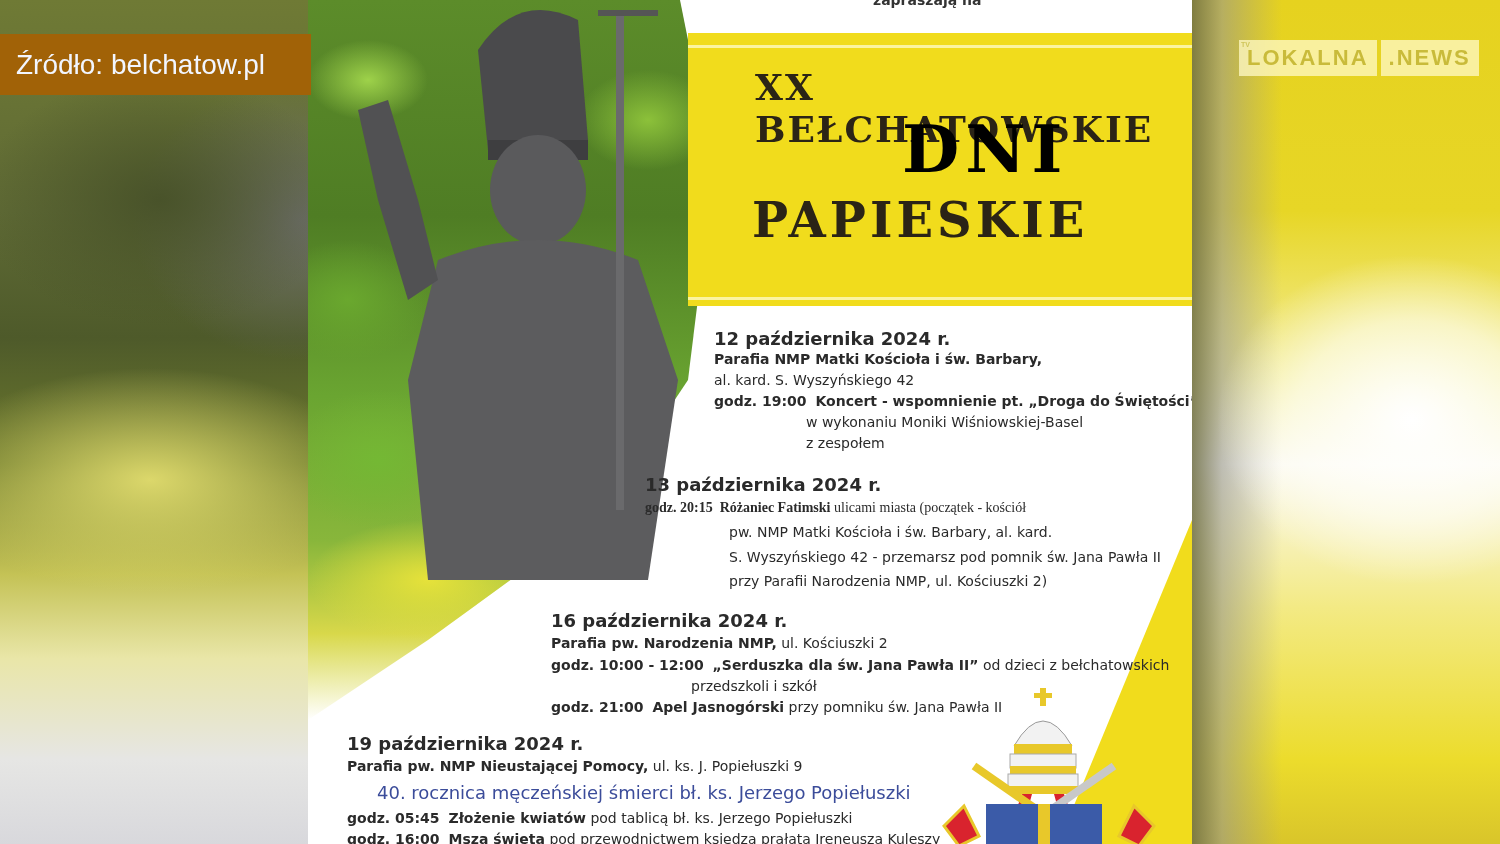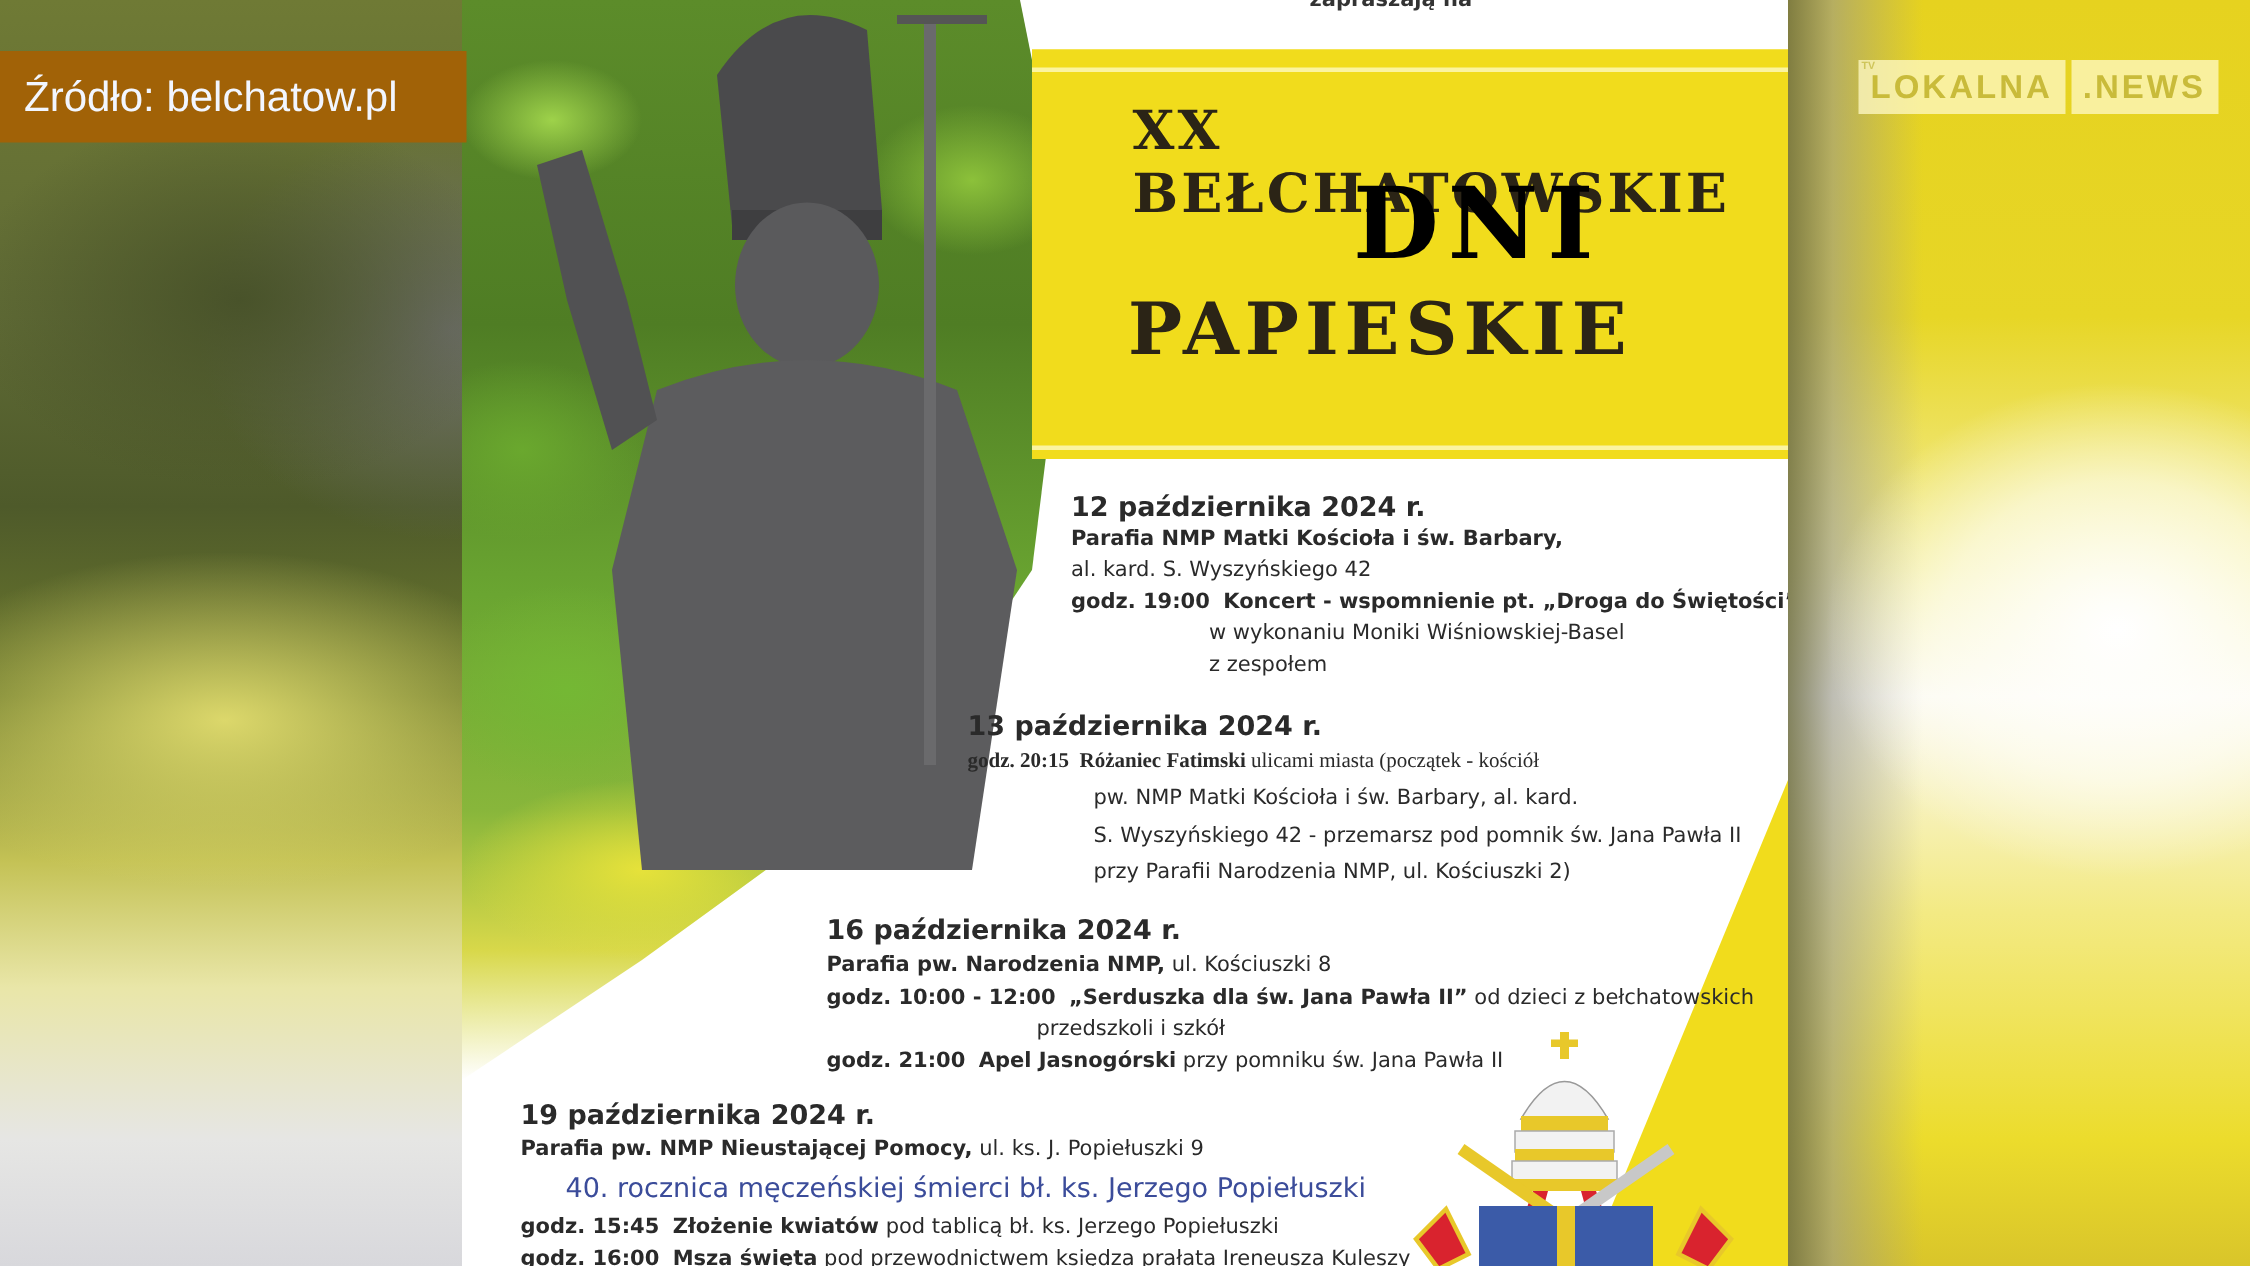--- a/index.html
+++ b/index.html
@@ -122,31 +122,31 @@
   <div class="ev" style="left:337px; top:474px;">
     <div class="date">13 października 2024 r.</div>
     <div class="line" style="line-height:25px;font-family:Liberation Serif, serif;"><b>godz. 20:15</b>&nbsp; <b>Różaniec Fatimski</b> <span>ulicami miasta (początek - kościół</span></div>
     <div class="line indent" style="line-height:25px; padding-left:84px;">pw. NMP Matki Kościoła i św. Barbary, al. kard.</div>
     <div class="line indent" style="line-height:24px; padding-left:84px;">S. Wyszyńskiego 42 - przemarsz pod pomnik św. Jana Pawła II</div>
     <div class="line indent" style="line-height:24px; padding-left:84px;">przy Parafii Narodzenia NMP,  ul. Kościuszki 2)</div>
   </div>
 
   <div class="ev" style="left:243px; top:610px;">
     <div class="date">16 października 2024 r.</div>
-    <div class="line" style="line-height:24px;"><b>Parafia pw. Narodzenia NMP,</b> <span>ul. Kościuszki 8</span></div>
+    <div class="line" style="line-height:24px;"><b>Parafia pw. Narodzenia NMP,</b> <span>ul. Kościuszki 2</span></div>
     <div class="line"><b>godz. 10:00 - 12:00</b>&nbsp; <b>„Serduszka dla św. Jana Pawła II”</b> <span>od dzieci z bełchatowskich</span></div>
     <div class="line" style="padding-left:140px;">przedszkoli i szkół</div>
     <div class="line"><b>godz. 21:00</b>&nbsp; <b>Apel Jasnogórski</b> <span>przy pomniku św. Jana Pawła II</span></div>
   </div>
 
   <div class="ev" style="left:39px; top:733px;">
     <div class="date">19 października 2024 r.</div>
     <div class="line" style="line-height:24px;"><b>Parafia pw. NMP Nieustającej Pomocy,</b> <span>ul. ks. J. Popiełuszki 9</span></div>
     <div class="highlight">40. rocznica męczeńskiej śmierci bł. ks. Jerzego Popiełuszki</div>
-    <div class="line"><b>godz. 15:45</b>&nbsp; <b>Złożenie kwiatów</b> <span>pod tablicą bł. ks. Jerzego Popiełuszki</span></div>
+    <div class="line"><b>godz. 05:45</b>&nbsp; <b>Złożenie kwiatów</b> <span>pod tablicą bł. ks. Jerzego Popiełuszki</span></div>
     <div class="line"><b>godz. 16:00</b>&nbsp; <b>Msza święta</b> <span>pod przewodnictwem księdza prałata Ireneusza Kuleszy</span></div>
   </div>
 
   <svg class="crest" viewBox="0 0 230 160">
     <rect x="106" y="2" width="6" height="18" fill="#e8c82a"></rect>
     <rect x="100" y="7" width="18" height="5" fill="#e8c82a"></rect>
     <path d="M80 60 Q109 10 138 60 Z" fill="#f2f2f2" stroke="#999"></path>
     <rect x="80" y="58" width="58" height="10" fill="#e8c82a"></rect>
     <rect x="76" y="68" width="66" height="14" fill="#f2f2f2" stroke="#aaa"></rect>
     <rect x="76" y="80" width="66" height="8" fill="#e8c82a"></rect>

